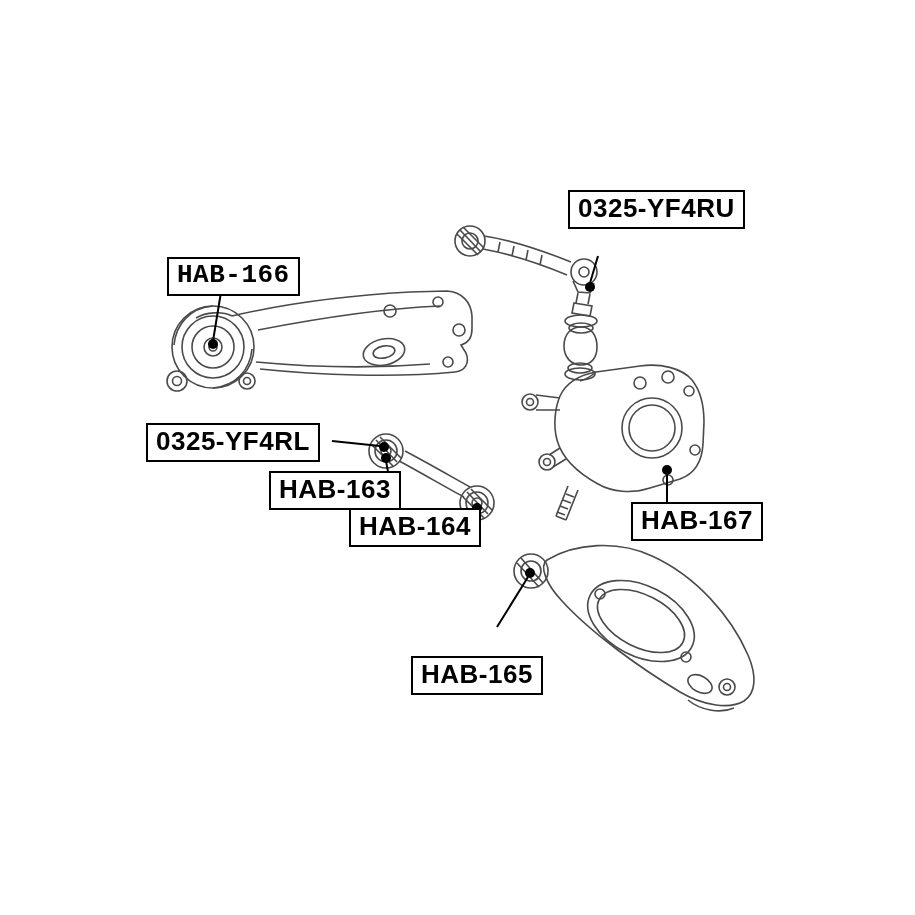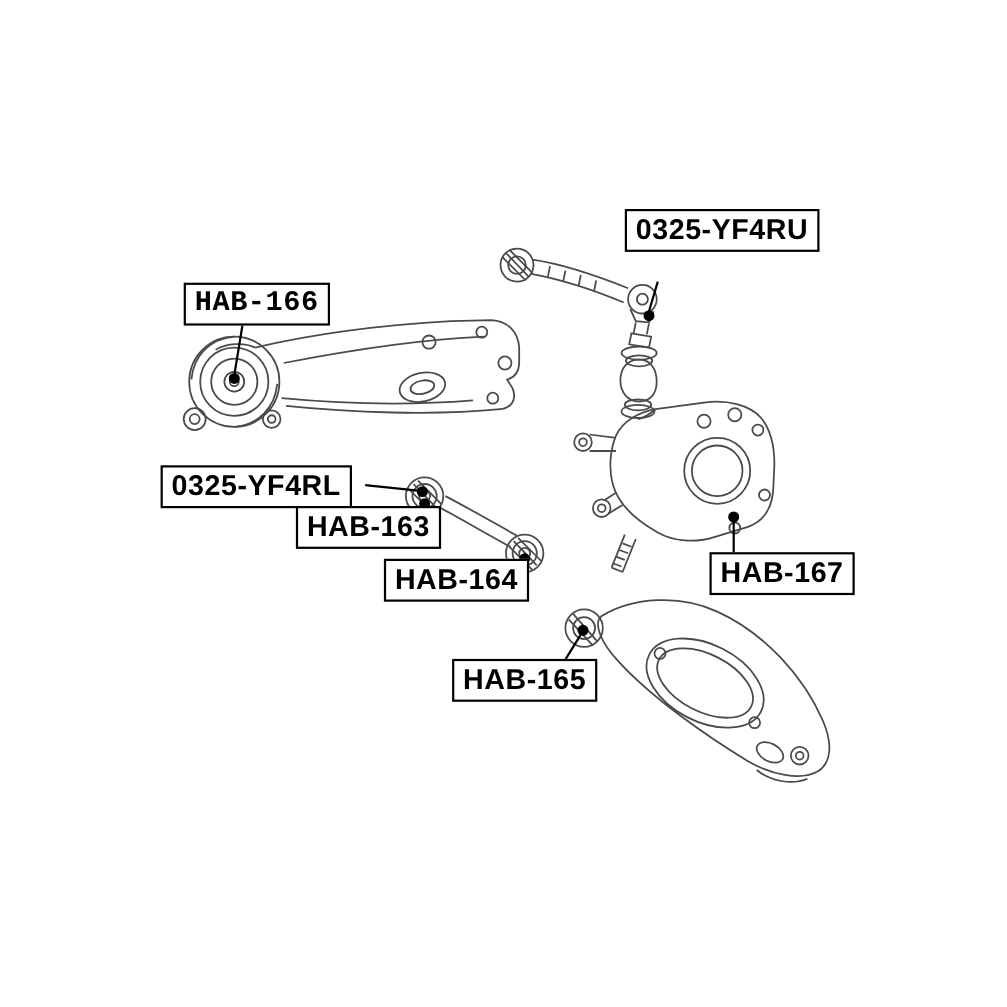--- a/index.html
+++ b/index.html
@@ -153,21 +153,21 @@
   </svg>
 
   <div class="label" style="left:167px; top:257px;font-family:Liberation Mono, monospace;">HAB-166</div>
 
   <div class="label" style="left:528px; top:190px;margin-left:40px;">
     <span class="line">0325-YF4RU</span>
   </div>
 
   <div class="label" style="left:146px; top:423px;">0325-YF4RL</div>
 
-  <div class="label" style="left:269px; top:460px;">HAB-163</div>
+  <div class="label" style="left:269px; top:471px;">HAB-163</div>
 
   <div class="label" style="left:349px; top:508px;">HAB-164</div>
 
-  <div class="label" style="left:411px; top:599px;">HAB-165</div>
+  <div class="label" style="left:411px; top:656px;">HAB-165</div>
 
-  <div class="label" style="left:645px; top:502px;">HAB-167</div>
+  <div class="label" style="left:631px; top:502px;">HAB-167</div>
 
 </div>
 
 </body></html>

